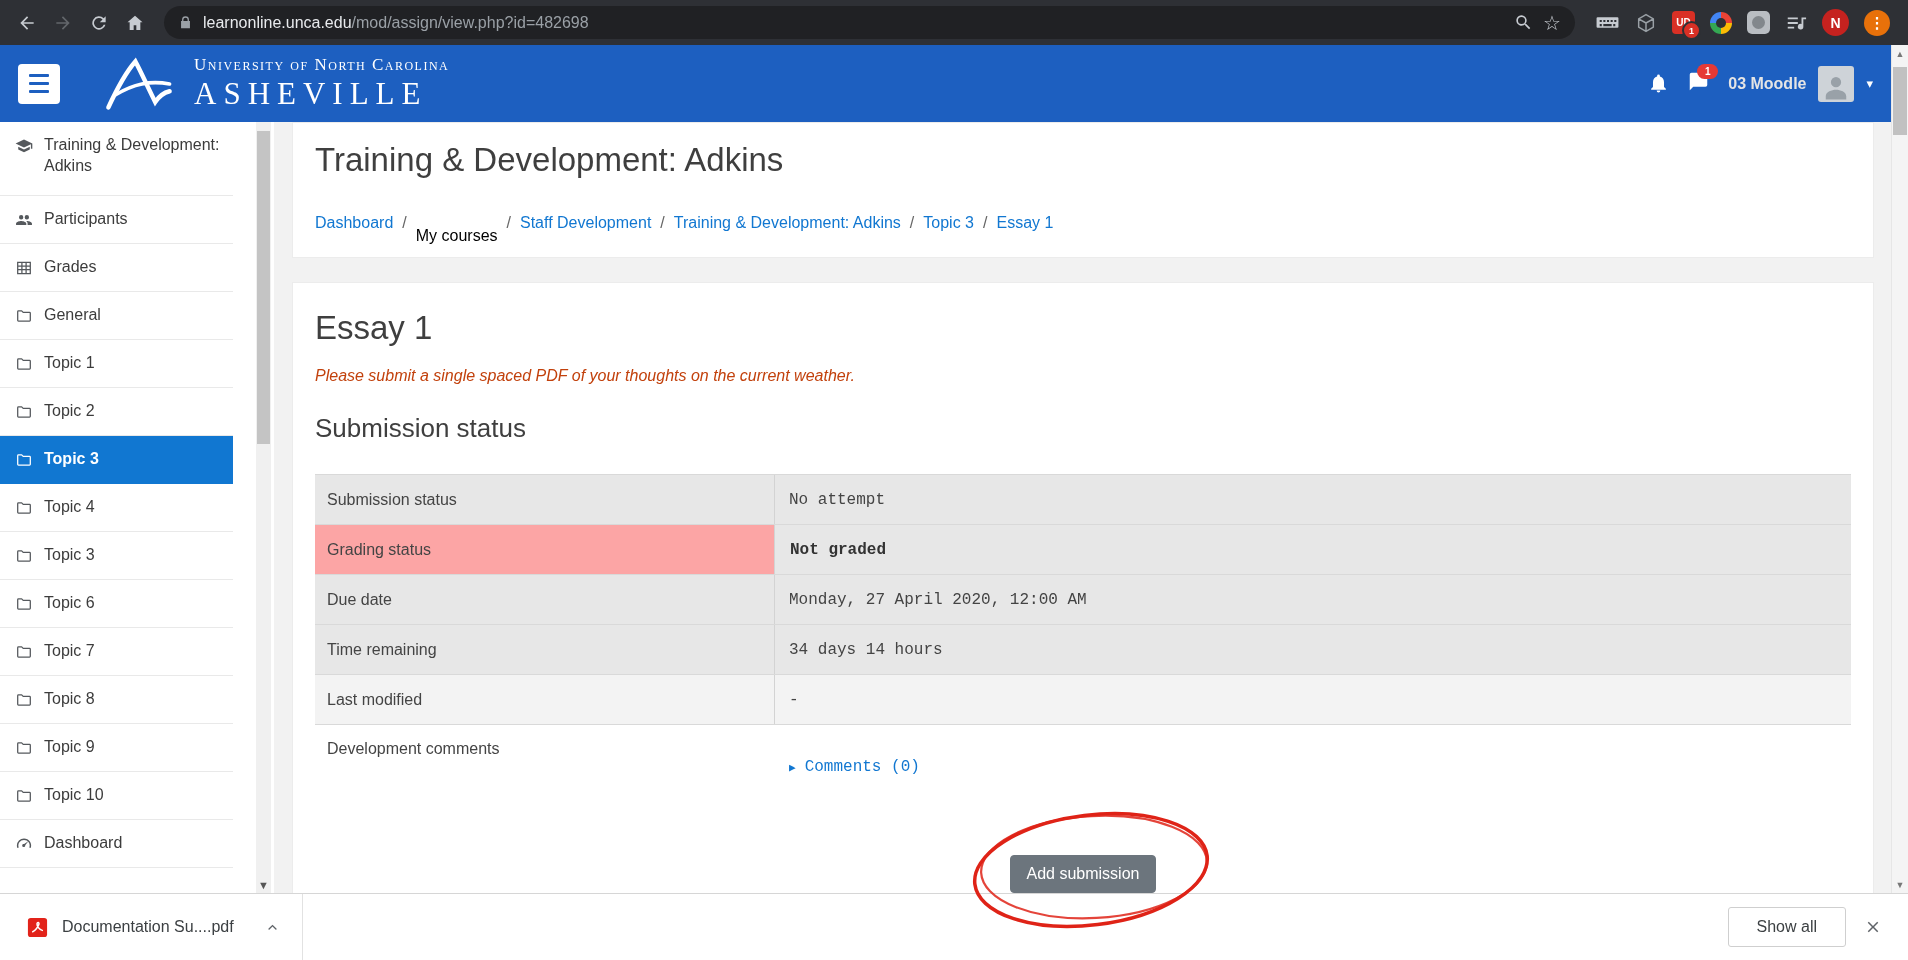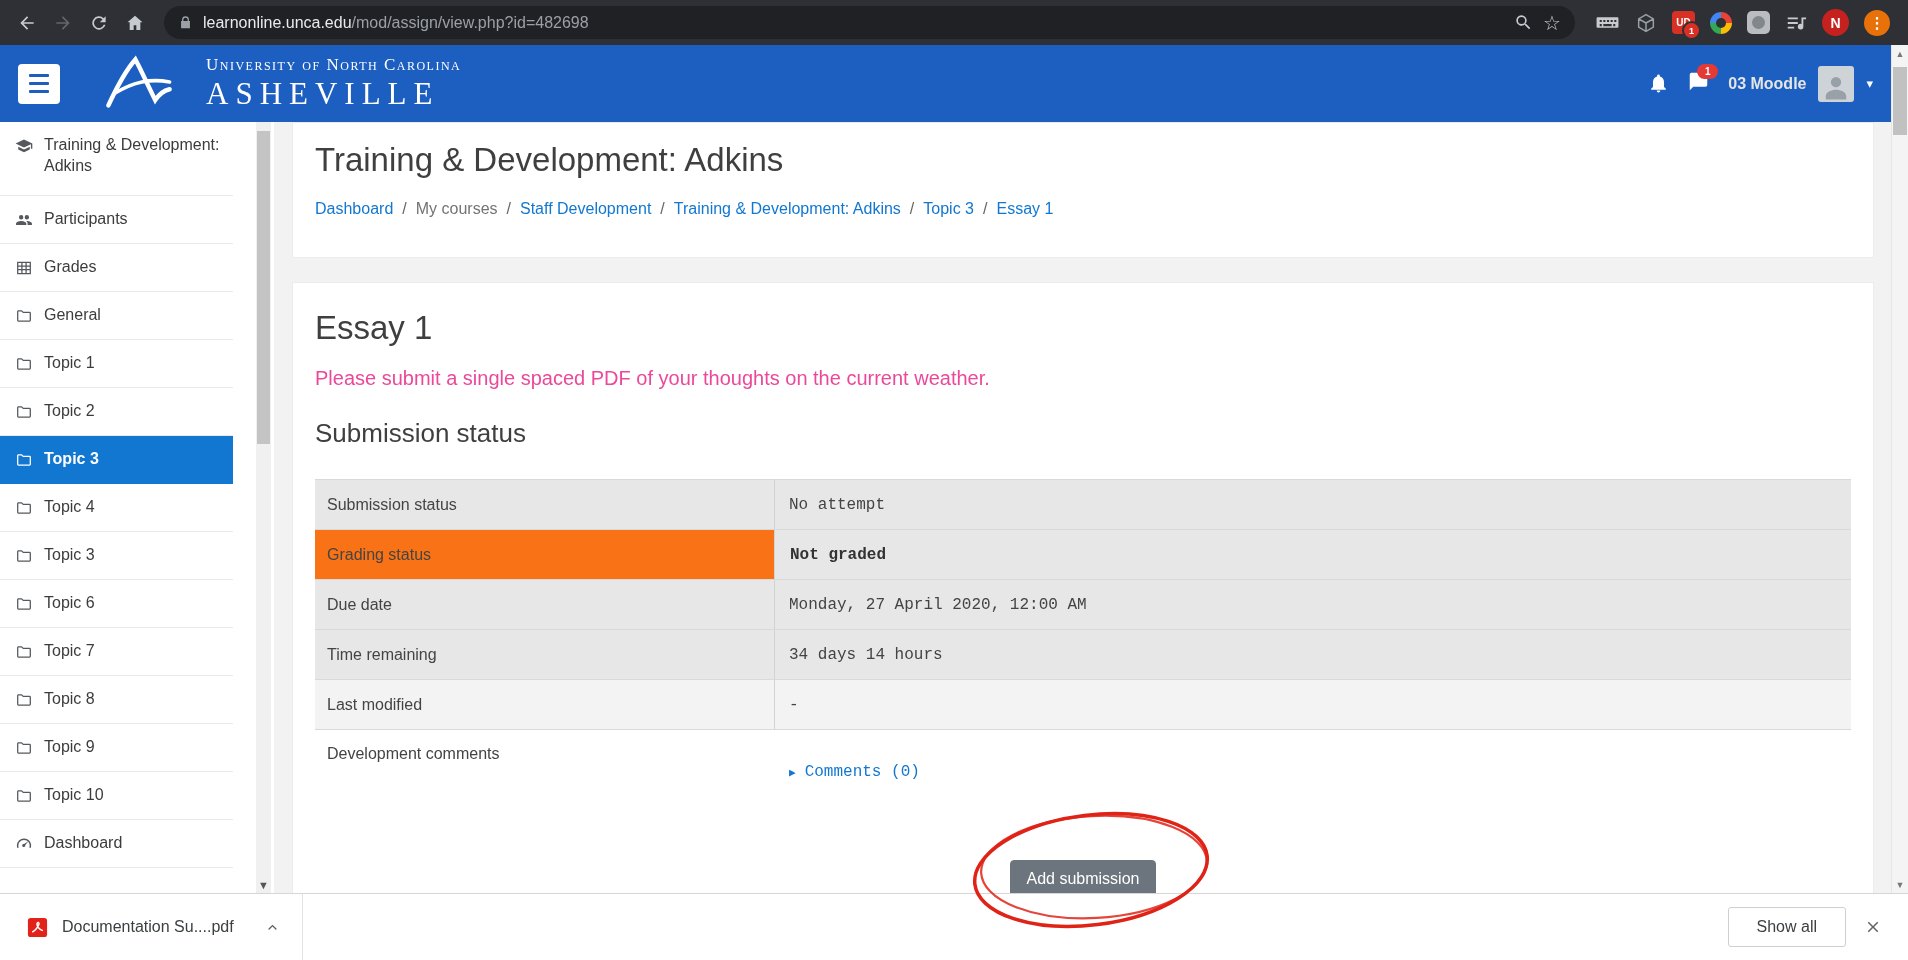--- a/index.html
+++ b/index.html
@@ -36,21 +36,21 @@
             font-weight:bold;display:flex;align-items:center;justify-content:center;cursor:pointer;}
   .menu-circle{width:26px;height:26px;border-radius:50%;background:#e8710a;color:#fff;display:flex;
                align-items:center;justify-content:center;font-size:15px;font-weight:bold;cursor:pointer;}
 
   
   .mheader{position:absolute;top:45px;left:0;right:17px;height:77px;background:#1d5fc0;display:flex;
            align-items:center;padding:0 18px;box-sizing:border-box;z-index:10;}
   .hamburger{width:42px;height:40px;background:#fff;border-radius:4px;display:flex;flex-direction:column;
              align-items:center;justify-content:center;gap:5px;border:none;cursor:pointer;flex:none;}
   .hamburger span{width:20px;height:3px;background:#1d5fc0;border-radius:1px;}
-  .brand{display:flex;gap:30px;margin-left:42px;cursor:pointer;}
+  .brand{display:flex;align-items:center;gap:18px;margin-left:42px;cursor:pointer;}
   .brand-mark svg{width:74px;height:54px;display:block;}
   .u-line{font-family:"Liberation Serif",serif;font-variant:small-caps;font-size:17px;letter-spacing:1.5px;color:#fff;}
   .c-line{font-family:"Liberation Serif",serif;font-size:31px;letter-spacing:7px;color:#fff;margin-top:1px;}
   .h-right{margin-left:auto;display:flex;align-items:center;gap:19px;}
   .h-ico{width:21px;height:21px;fill:#fff;cursor:pointer;}
   .msg-wrap{position:relative;cursor:pointer;}
   .msg-badge{position:absolute;top:-7px;right:-9px;min-width:15px;height:15px;border-radius:8px;background:#e53935;
              color:#fff;font-size:10px;font-weight:bold;display:flex;align-items:center;justify-content:center;padding:0 3px;}
   .h-user{color:#e5e5e5;font-size:16px;font-weight:700;}
   .h-avatar{width:36px;height:36px;background:#ced3d8;border-radius:3px;display:flex;align-items:flex-end;
@@ -75,33 +75,33 @@
   .side-down{position:absolute;bottom:3px;left:0;width:100%;text-align:center;font-size:11px;color:#555;cursor:pointer;}
 
   
   .main{position:absolute;top:122px;left:274px;right:17px;bottom:66px;background:#f2f2f2;}
   .card1{position:absolute;top:0;left:18px;right:17px;height:136px;background:#fff;border:1px solid #ececec;
          box-sizing:border-box;padding:18px 0 0 22px;}
   .page-title{font-size:33px;color:#3f3f3f;font-weight:400;margin:0;}
   .crumbs{margin-top:21px;font-size:16px;display:flex;gap:9px;align-items:center;}
   .crumbs a{color:#1177d1;text-decoration:none;cursor:pointer;}
   .crumbs .sep{color:#666;}
-  .crumbs .plain{color:#737373;}
+  .crumbs .plain{color:#000000;margin-top:27px;}
   .card2{position:absolute;top:160px;left:18px;right:17px;bottom:0;background:#fff;border:1px solid #ececec;
          box-sizing:border-box;padding:26px 22px 0 22px;overflow:hidden;}
   .assign-title{font-size:33px;font-weight:400;color:#3f3f3f;margin:0;}
-  .assign-desc{margin-top:20px;font-size:20px;color:#ec4899;}
+  .assign-desc{margin-top:20px;font-size:16px;color:#c2410c;font-style:italic;}
   .section-h{margin-top:28px;font-size:26px;font-weight:400;color:#3f3f3f;}
   .stable{margin-top:30px;border-top:1px solid #d9d9d9;}
   .srow{display:flex;border-bottom:1px solid #d9d9d9;min-height:49px;}
   .cell{box-sizing:border-box;display:flex;align-items:center;font-size:16px;color:#444;}
   .lbl{width:460px;padding-left:12px;border-right:1px solid #d3d3d3;}
   .val{flex:1;padding-left:14px;font-family:Liberation Mono, monospace;}
   .row-gray{background:#e7e7e7;}
-  .row-split{background:#e7e7e7;} .row-split .lbl{background:#f97316;}
+  .row-split{background:#e7e7e7;} .row-split .lbl{background:#fca5a5;}
   .row-light{background:#f3f3f3;}
   .row-white{background:#fff;}
   .boldval{font-weight:700;color:#333;padding-left:15px;}
   .srow.comments{min-height:73px;border-bottom:none;}
   .srow.comments .lbl{align-items:flex-start;padding-top:15px;border-right-color:transparent;}
   .srow.comments .val{align-items:flex-start;padding-top:33px;}
   .comments-toggle{display:flex;align-items:center;gap:9px;cursor:pointer;}
   .tri{color:#1177d1;font-size:11px;}
   .comments-link{color:#1177d1;font-size:16px;text-decoration:none;cursor:pointer;}
   .btn-wrap{margin-top:57px;text-align:center;}

